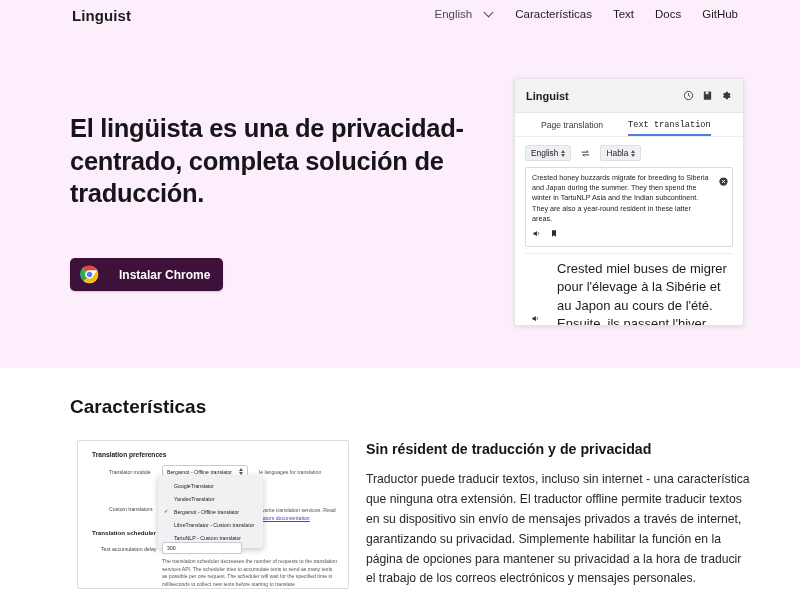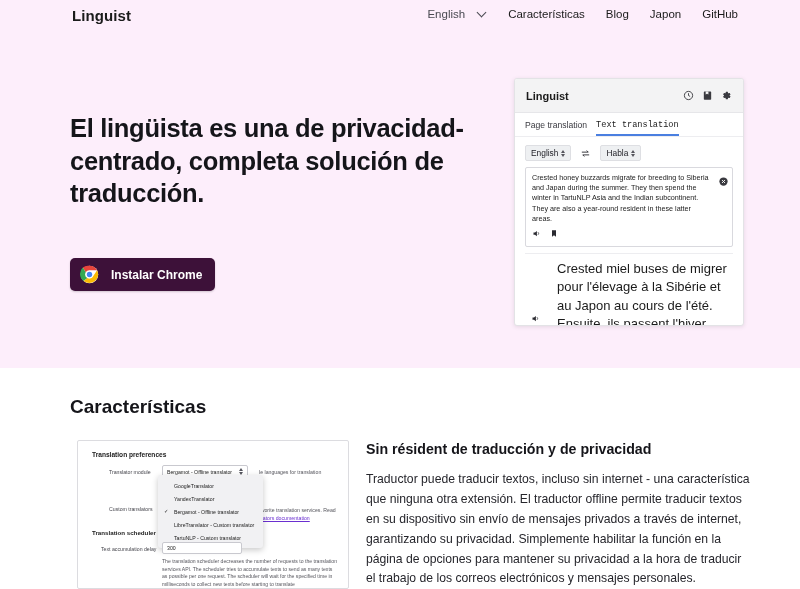--- a/index.html
+++ b/index.html
@@ -60,21 +60,21 @@
   }
   .hero-sub {
     position: absolute; left: 70px; top: 184px; width: 400px;
     font-size: 12.6px; line-height: 1.62; color: #26262c;
   }
   .btn-row {
     position: absolute; left: 70px; top: 258px;
     display: flex; gap: 14px;
   }
   .btn {
-    display: flex; align-items: center; gap: 12px;
+    display: flex; align-items: center; gap: 20px;
     background: #3d1139; border: none; border-radius: 5px;
     padding: 7px 13px 7px 10px;
     color: #ffffff; font-size: 12px; font-weight: bold;
     cursor: pointer; box-shadow: 0 1px 2px rgba(0,0,0,.18);
   }
   .ico-browser { width: 19px; height: 19px; flex: 0 0 19px; }
 
   
   .widget {
     position: absolute; left: 514px; top: 78px;
@@ -95,20 +95,21 @@
   .w-icons { margin-left: auto; display: flex; gap: 8px; align-items: center; }
   .w-icons svg { display: block; }
   .w-tabs {
     display: flex; gap: 9px; padding: 7px 10px 0 10px;
     border-bottom: 1px solid #ededf0;
   }
   .w-tab {
     font-size: 8.6px; color: #3a3a40; padding-bottom: 4px;
     border-bottom: 2px solid transparent; cursor: pointer;
     white-space: nowrap;
+    margin-left: 16px;
   }
   .w-tab.active { border-bottom-color: #4a7fe0; color: #1b1b1b; font-family: Liberation Mono, monospace; }
   .w-langrow {
     display: flex; align-items: center; gap: 9px;
     padding: 8px 10px 6px 10px;
   }
   .pill {
     display: flex; align-items: center; gap: 3px;
     background: #eef0f2; border: 1px solid #dedfe3;
     border-radius: 2px; padding: 2px 5px;
@@ -216,22 +217,22 @@
   <div class="hero-band"></div>
 
   <div class="nav">
     <div class="brand">Linguist</div>
     <div class="nav-right">
       <div class="lang-select">
         <span>English</span>
         <span class="chev"></span>
       </div>
       <a class="nav-link" href="#">Características</a>
-      <a class="nav-link" href="#">Blog</a>
-      <a class="nav-link" href="#">Japon</a>
+      <a class="nav-link" href="#">Text</a>
+      <a class="nav-link" href="#">Docs</a>
       <a class="nav-link" href="#">GitHub</a>
     </div>
   </div>
 
   <h1 class="hero-title">El lingüista es una de privacidad-centrado, completa solución de traducción.</h1>
 
   <div class="btn-row">
     <button class="btn">
       <span class="ico-browser">
         <svg viewBox="0 0 48 48" width="19" height="19">

